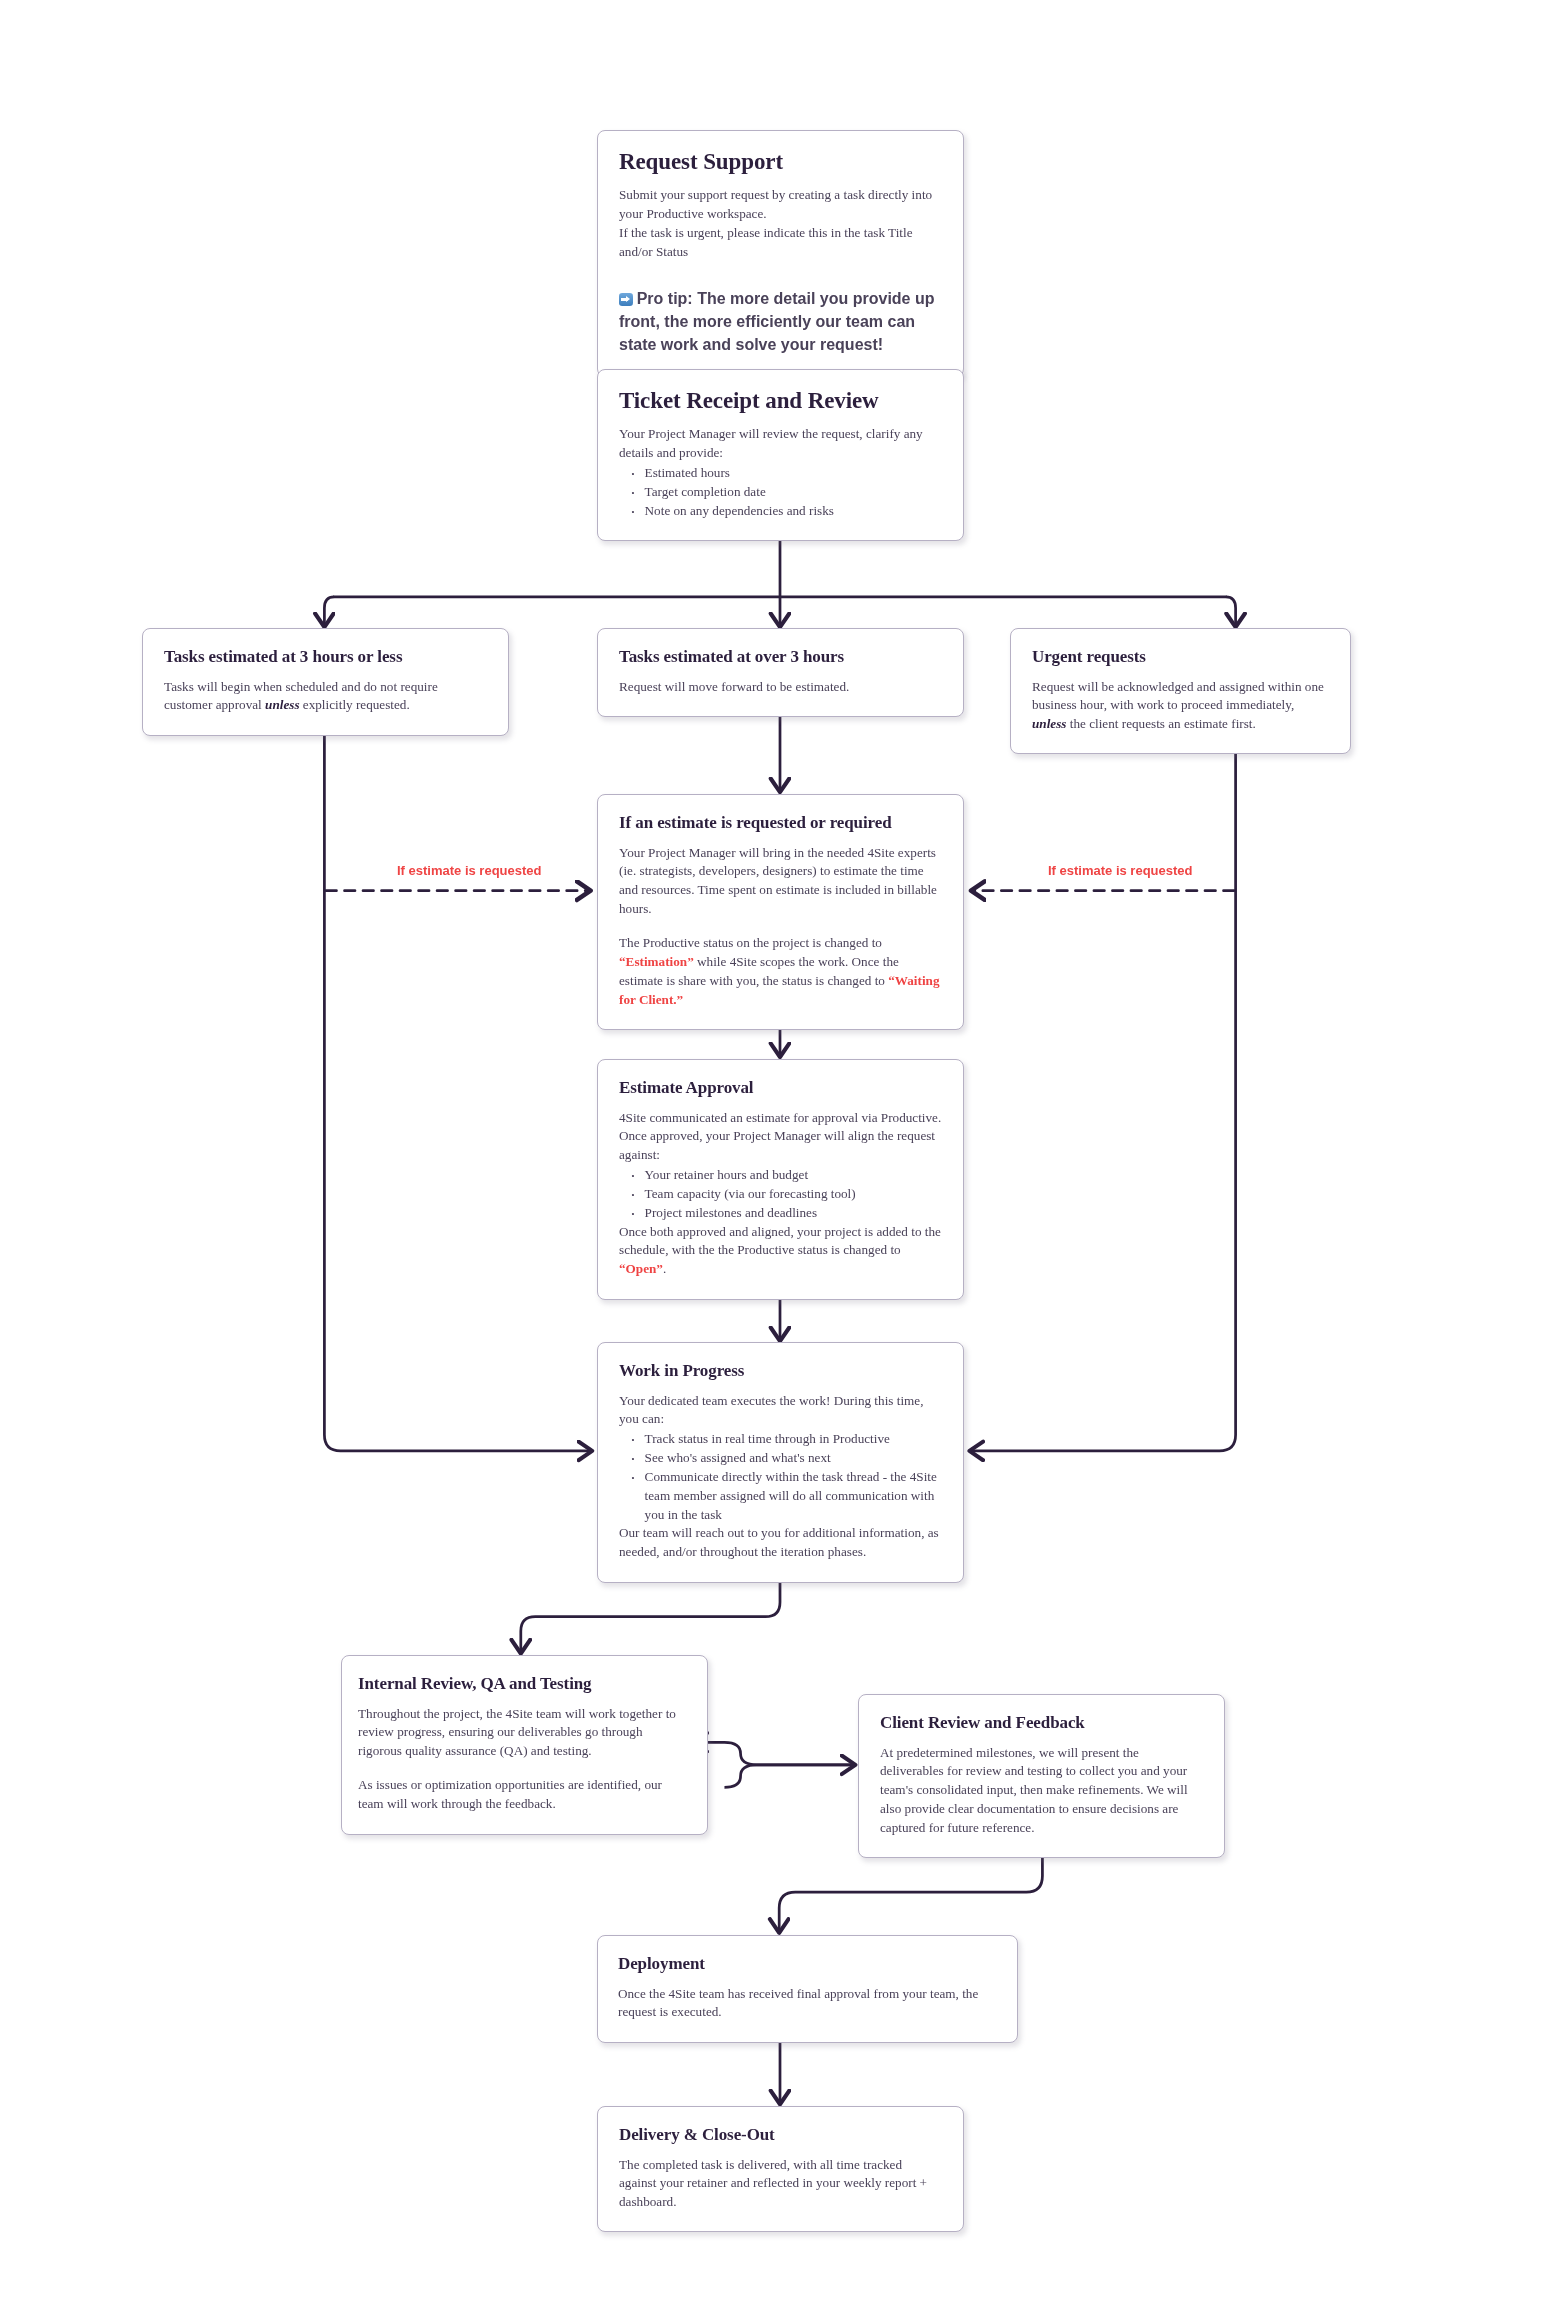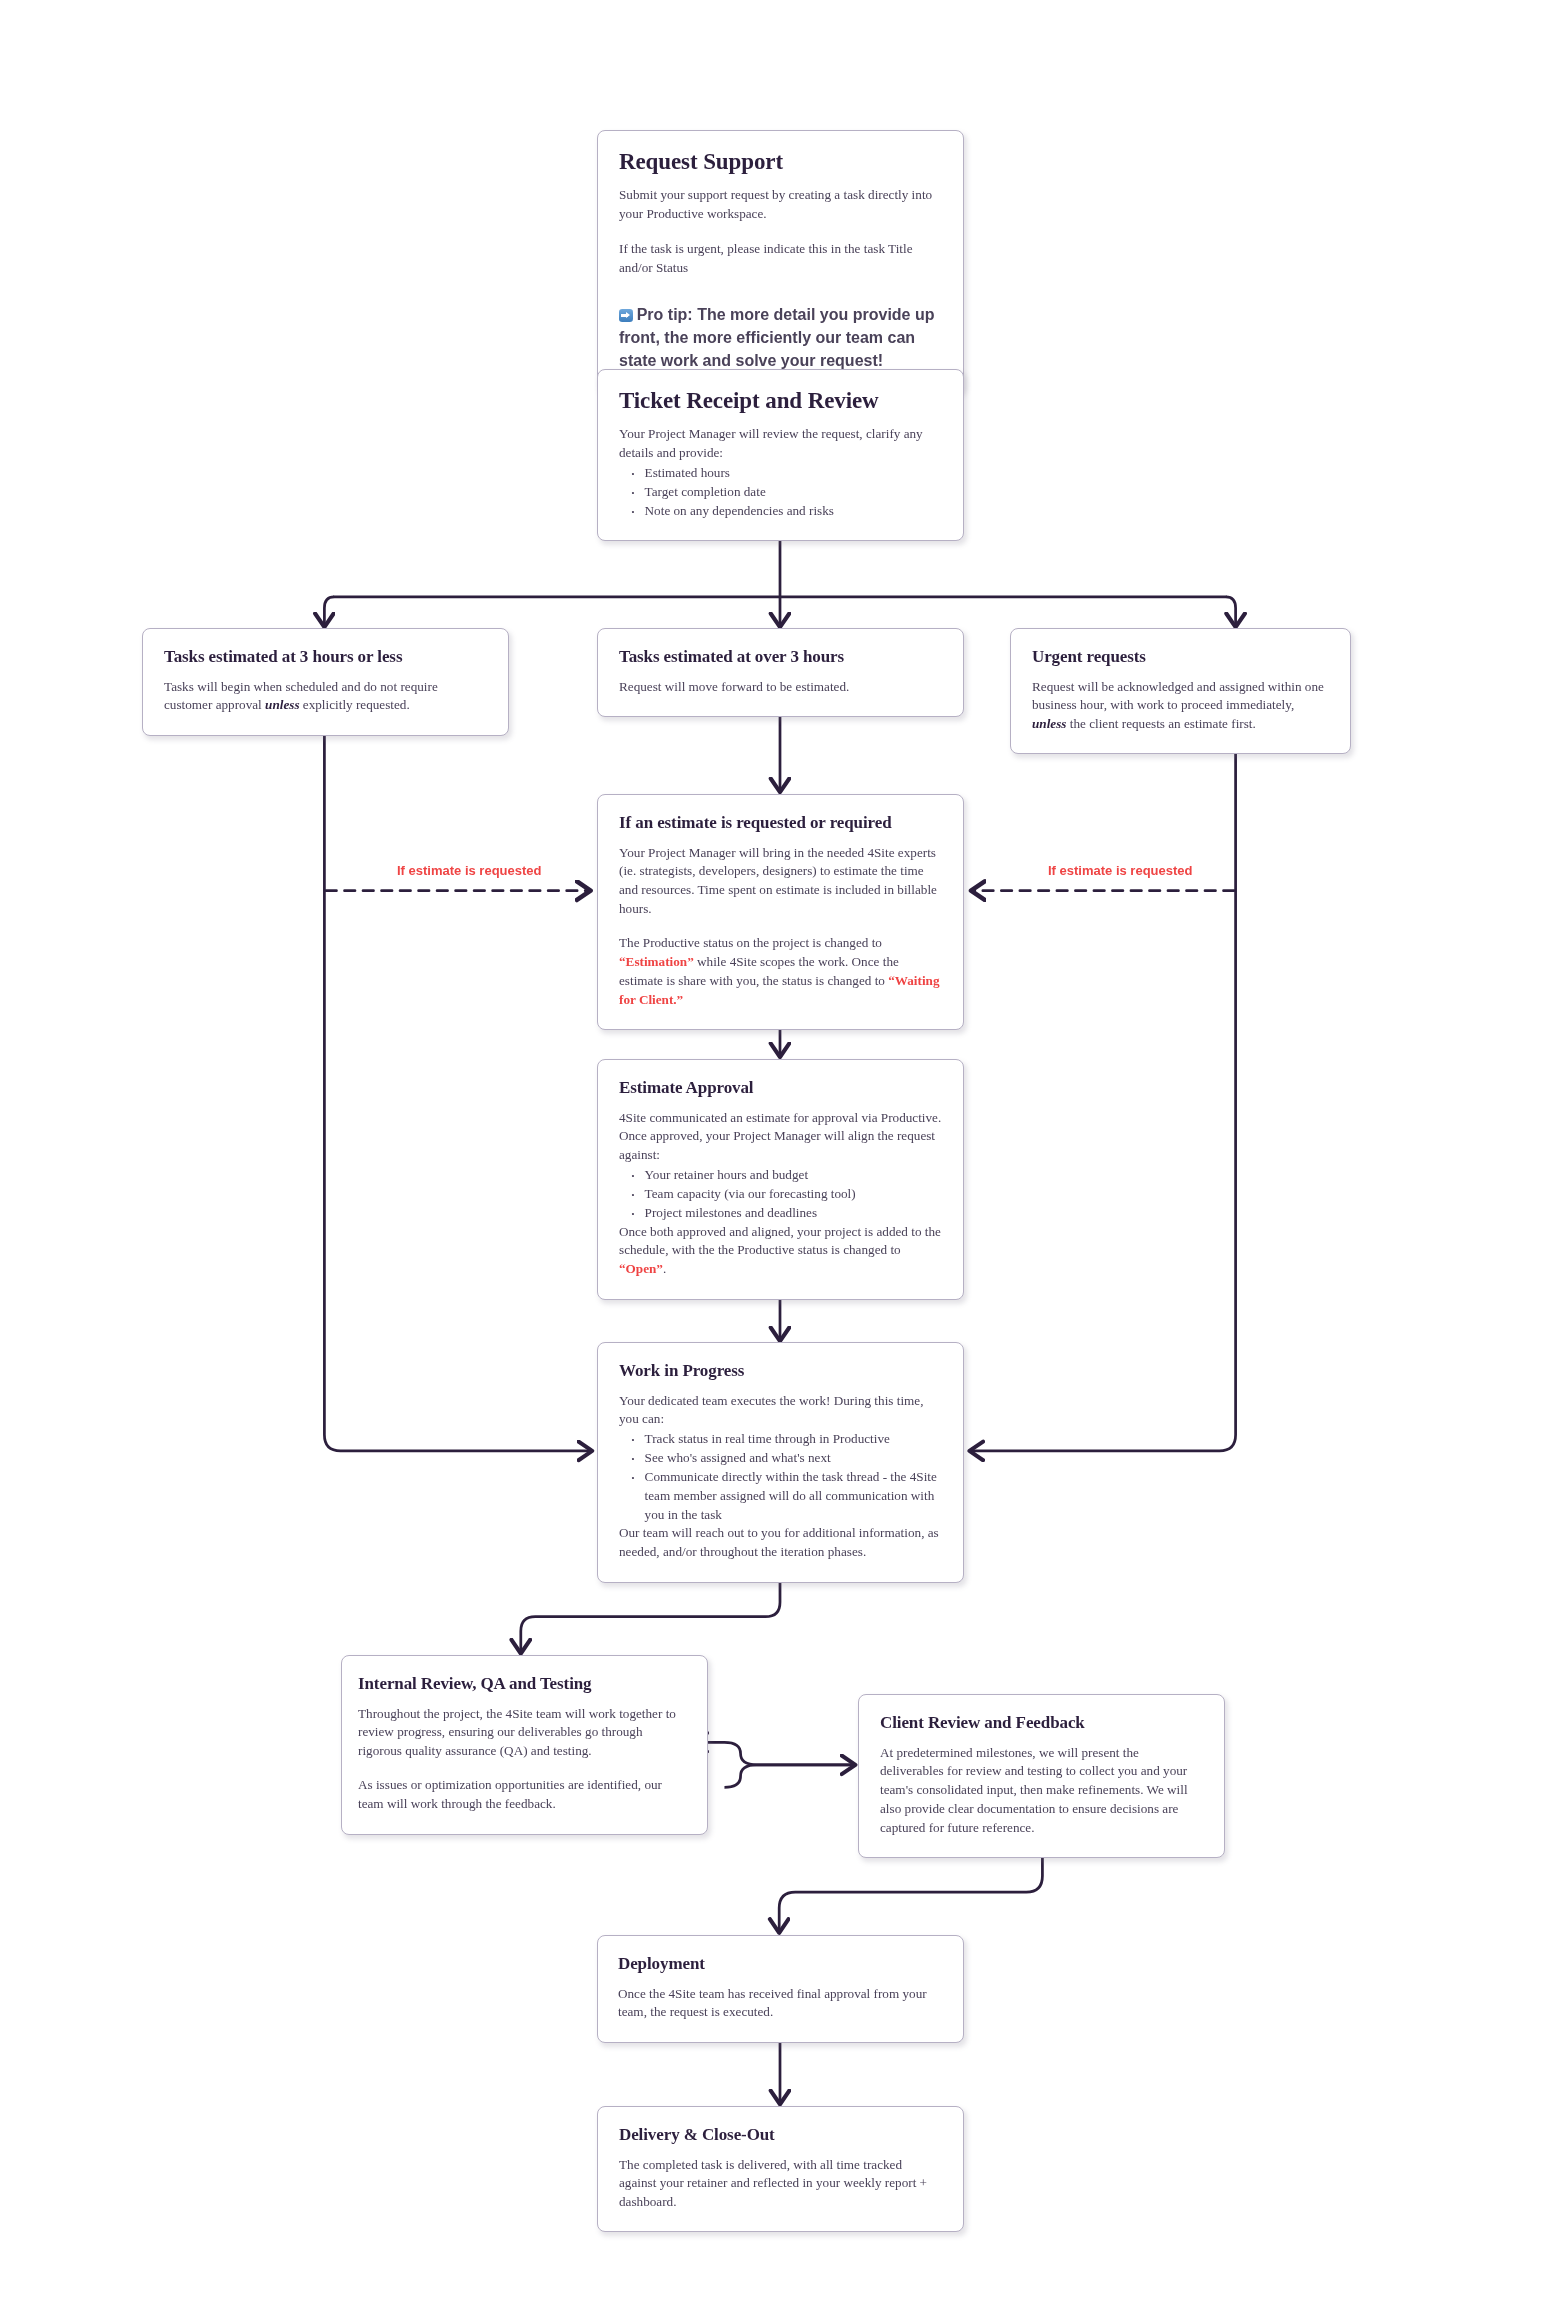--- a/index.html
+++ b/index.html
@@ -154,21 +154,21 @@
     <path d="M 1062,2192 L 940,2192 Q 920,2192 920,2178 Q 920,2164 900,2164 L 862,2164" fill="none" stroke="#2c1f3d" stroke-width="3.4" marker-end="url(#ah)"></path>
 
     <path d="M 1295,2290 L 1295,2330 Q 1295,2350 1275,2350 L 988,2350 Q 968,2350 968,2370 L 968,2400" fill="none" stroke="#2c1f3d" stroke-width="3.4" marker-end="url(#ah)"></path>
 
     <path d="M 969,2527 L 969,2613" fill="none" stroke="#2c1f3d" stroke-width="3.4" marker-end="url(#ah)"></path>
   </svg>
 
   <div class="node big" style="left:597px; top:130px; width:367px;">
     <h2>Request Support</h2>
     <p>Submit your support request by creating a task directly into your Productive workspace.</p>
-    <p style="margin-top:16px">If the task is urgent, please indicate this in the task Title and/or Status</p>
+    <p style="margin-top:0">If the task is urgent, please indicate this in the task Title and/or Status</p>
     <div class="protip">
       <span class="protip-icon"></span><span>Pro tip: The more detail you provide up front, the more efficiently our team can state work and solve your request!</span>
     </div>
   </div>
 
   <div class="node big" style="left:597px; top:369px; width:367px;">
     <h2>Ticket Receipt and Review</h2>
     <p>Your Project Manager will review the request, clarify any details and provide:</p>
     <ul>
       <li>Estimated hours</li>
@@ -224,21 +224,21 @@
     <h2>Internal Review, QA and Testing</h2>
     <p>Throughout the project, the 4Site team will work together to review progress, ensuring our deliverables go through rigorous quality assurance (QA) and testing.</p>
     <p>As issues or optimization opportunities are identified, our team will work through the feedback.</p>
   </div>
 
   <div class="node small" style="left:858px; top:1694px; width:367px;">
     <h2>Client Review and Feedback</h2>
     <p>At predetermined milestones, we will present the deliverables for review and testing to collect you and your team's consolidated input, then make refinements. We will also provide clear documentation to ensure decisions are captured for future reference.</p>
   </div>
 
-  <div class="node small" style="left:597px; top:1935px; width:367px;padding-left:20px;">
+  <div class="node small" style="left:597px; top:1935px; width:421px;padding-left:20px;">
     <h2>Deployment</h2>
     <p>Once the 4Site team has received final approval from your team, the request is executed.</p>
   </div>
 
   <div class="node small" style="left:597px; top:2106px; width:367px;">
     <h2>Delivery &amp; Close-Out</h2>
     <p>The completed task is delivered, with all time tracked against your retainer and reflected in your weekly report + dashboard.</p>
   </div>
 
   <div class="edge-label" style="left:397px; top:863px;">If estimate is requested</div>

